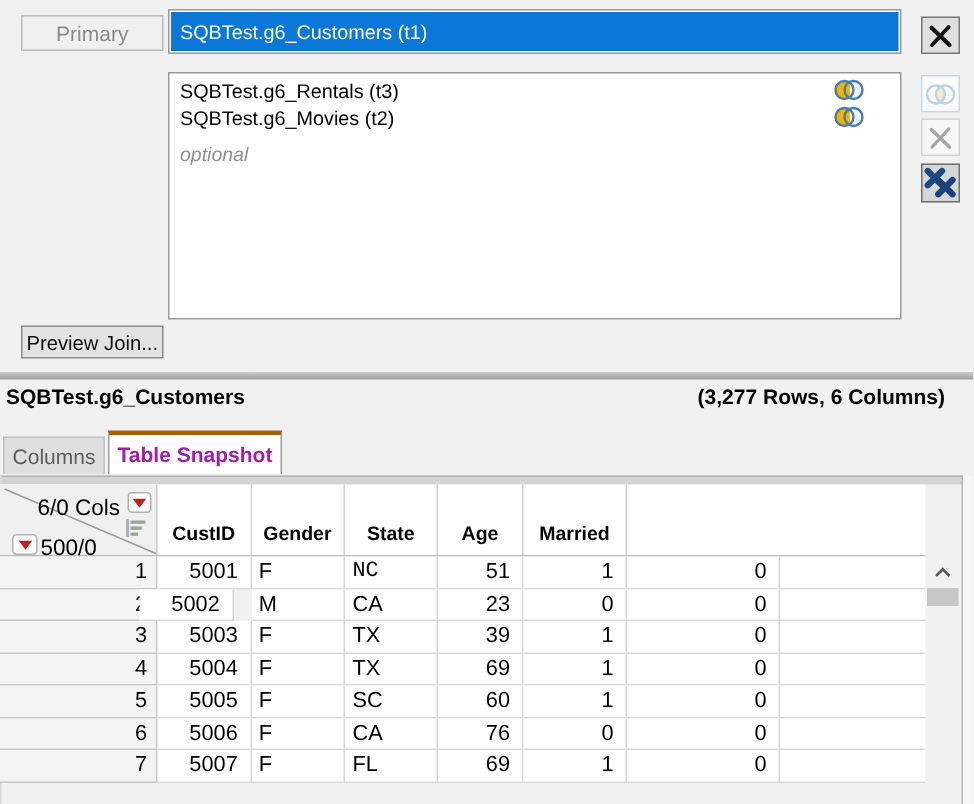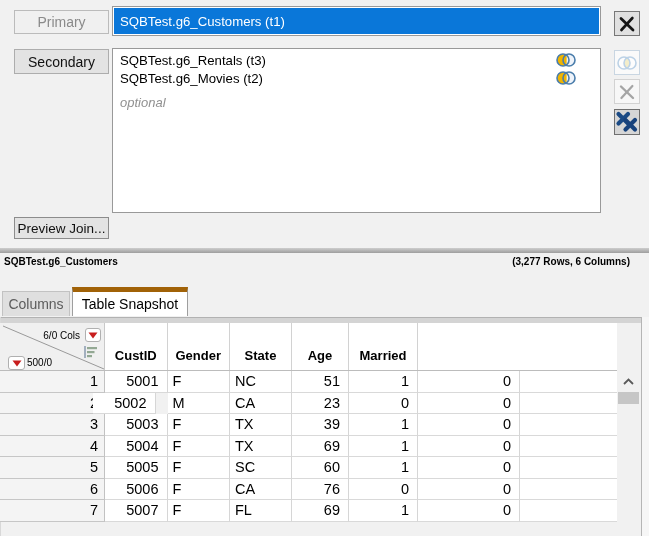--- a/index.html
+++ b/index.html
@@ -22,34 +22,34 @@
   .optional{position:absolute;left:7px;font-size:13px;font-style:italic;color:#909090;}
   .tool-btn{box-sizing:border-box;border:1px solid #777777;background:#e0e0e0;
             display:flex;align-items:center;justify-content:center;}
   .tool-btn.light{background:#fafafa;border-color:#c9d6e2;}
   .tool-btn.dis{background:#f7f7f7;border-color:#d2d2d2;}
   .tool-btn.dark{background:#d6d6d6;border-color:#6f6f6f;}
 
   
   .splitter{left:0;top:248px;width:649px;height:5px;
             background:linear-gradient(#cdcdcd,#9e9e9e);}
-  .sec-title{font-size:10px;font-weight:bold;color:#000;}
+  .sec-title{font-size:14px;font-weight:bold;color:#000;}
 
   
   .tab{box-sizing:border-box;font-size:14px;display:flex;align-items:center;justify-content:center;}
   .tab.inactive{background:#dfdfdf;border:1px solid #c2c2c2;border-bottom:none;color:#5c5c5c;}
-  .tab.active{background:#ffffff;border:1px solid #9e9e9e;border-top:5px solid #a16207;border-bottom:none;color:#000000;}
+  .tab.active{background:#ffffff;border:1px solid #9e9e9e;border-top:3px solid #a16207;border-bottom:none;color:#a21caf;font-weight:bold;}
 
   
   .tbl-strip{left:0;top:317px;width:642px;height:6px;background:#d4d4d4;border-top:1px solid #b2b2b2;box-sizing:border-box;}
   .hdr-band{left:0;top:323px;width:617px;height:48px;background:#ffffff;border-bottom:1px solid #bcbcbc;box-sizing:border-box;}
   .corner{position:absolute;left:0;top:0;width:105px;height:47px;background:#f0f0f0;border-right:1px solid #c9c9c9;box-sizing:border-box;}
   .hdr-cell{position:absolute;top:0;height:47px;box-sizing:border-box;border-right:1px solid #d2d2d2;
             display:flex;align-items:flex-end;justify-content:center;font-weight:bold;font-size:13px;color:#000;padding-bottom:7px;}
-  .corner-txt{position:absolute;font-size:10px;color:#000;}
+  .corner-txt{position:absolute;font-size:15px;color:#000;}
   .rt-btn{position:absolute;box-sizing:border-box;background:#ffffff;border:1px solid #b0b0b0;border-radius:3px;
           display:flex;align-items:center;justify-content:center;}
   .grid-row{position:absolute;left:0;width:617px;height:21.5px;}
   .cell{position:absolute;top:0;height:100%;box-sizing:border-box;border-right:1px solid #d6d6d6;border-bottom:1px solid #d9d9d9;
         background:#ffffff;font-size:14.5px;color:#000;display:flex;align-items:center;}
   .cell.num{justify-content:flex-end;padding-right:8px;}
   .cell.str{justify-content:flex-start;padding-left:5px;}
   .cell.rowno{background:#f4f4f4;border-bottom:1px solid #c6c6c6;border-right:1px solid #c2c2c2;justify-content:flex-end;padding-right:6px;}
   .scrollbar{left:618px;top:371px;width:21px;height:165px;background:#f1f1f1;}
   .sb-btn{position:absolute;left:0;top:0;width:21px;height:21px;background:#f1f1f1;display:flex;align-items:center;justify-content:center;}
@@ -69,21 +69,20 @@
     <div class="sel-item">SQBTest.g6_Customers (t1)</div>
   </div>
 
   <button class="abs tool-btn" style="left:614px;top:11px;width:26px;height:25px;">
     <svg width="20" height="20" viewBox="0 0 20 20">
       <path d="M4,4.5 L16,16" stroke="#151515" stroke-width="2.8" stroke-linecap="round" fill="none"></path>
       <path d="M15.4,4 L4.4,16" stroke="#151515" stroke-width="2.6" stroke-linecap="round" fill="none"></path>
     </svg>
   </button>
 
-  <button class="abs side-btn" style="left:14px;top:49px;width:95px;height:25px;">Secondary</button>
 
   <div class="abs listbox" style="left:112px;top:48px;width:489px;height:165px;" id="secondary-list">
     <div class="optional" style="top:46px;">optional</div>
   <div class="lb-row" style="top: 2px;">
         <span>SQBTest.g6_Rentals (t3)</span>
         <span class="venn"><svg width="20" height="16" viewBox="0 0 20 16">
             <defs>
               <clipPath id="vr0">
                 <circle cx="13" cy="8" r="6"></circle>
               </clipPath>
@@ -192,21 +191,21 @@
       <div class="hdr-cell" style="left: 292px; width: 57px;">Age</div>
       <div class="hdr-cell" style="left: 349px; width: 69px;">Married</div>
       <div class="hdr-cell" style="left: 520px; width: 97px; border-right: none;"></div>
     </div>
 
   <div id="grid-rows">
       <div class="grid-row abs" style="top: 371px;">
         <div class="cell rowno" style="left: 0px; width: 105px;">1</div>
         <div class="cell num" style="left: 105px; width: 62.5px;">5001</div>
         <div class="cell str" style="left: 167.5px; width: 62.5px;">F</div>
-        <div class="cell str" style="left: 230px; width: 62px;">NC</div>
+        <div class="cell str" style="left: 230px; width: 62px; font-family: Liberation Mono, monospace;">NC</div>
         <div class="cell num" style="left: 292px; width: 57px;">51</div>
         <div class="cell num" style="left: 349px; width: 69px;">1</div>
         <div class="cell num" style="left: 418px; width: 102px;">0</div>
         <div class="cell" style="left: 520px; width: 97px; border-right: none;"></div>
       </div>
       <div class="grid-row abs" style="top: 392.5px;">
         <div class="cell rowno" style="left: 0px; width: 105px;">2</div>
         <div class="cell num" style="left: 93px; width: 62.5px;">5002</div>
         <div class="cell str" style="left: 167.5px; width: 62.5px;">M</div>
         <div class="cell str" style="left: 230px; width: 62px;">CA</div>

